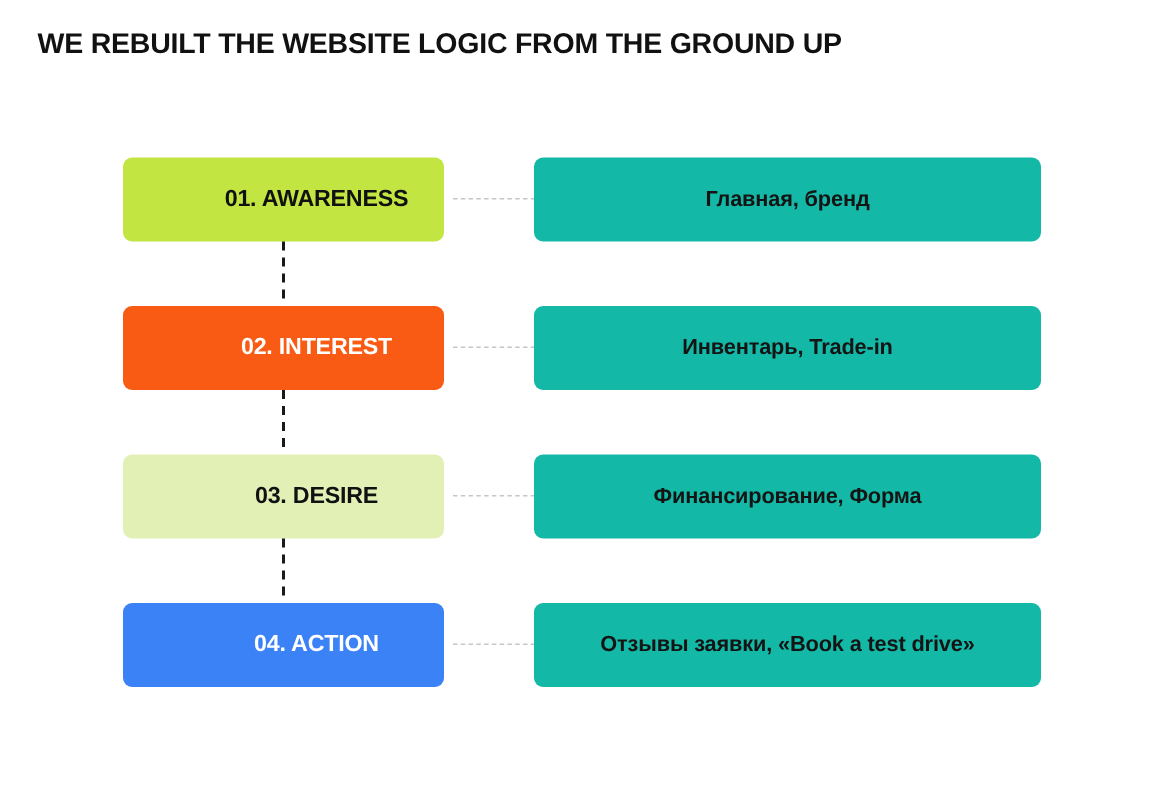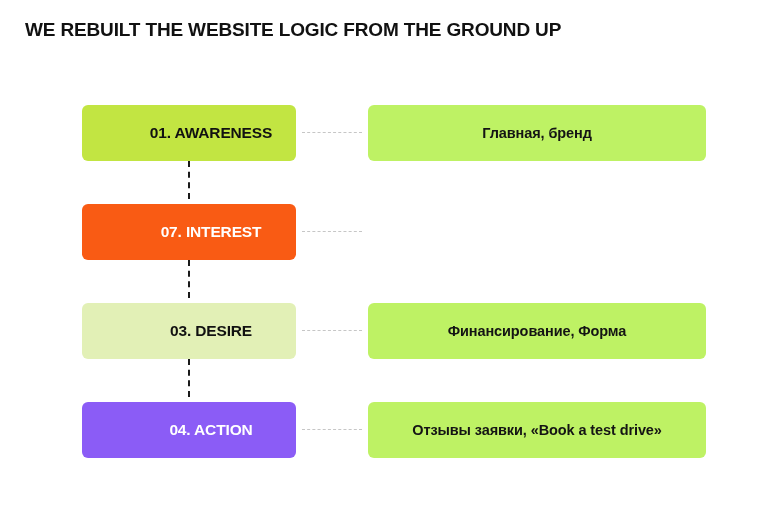--- a/index.html
+++ b/index.html
@@ -54,26 +54,26 @@
 
   .stage-label {
     font-size: 15.5px;
     font-weight: bold;
     letter-spacing: -0.15px;
     white-space: nowrap;
   }
 
   .detail-box {
     position: absolute;
-    left: 368px;
+    left: 356px;
     top: 0;
     width: 338px;
     height: 56px;
     border-radius: 6px;
-    background: #bef264;
+    background: #14b8a6;
     display: flex;
     align-items: center;
     justify-content: center;
   }
 
   .detail-label {
     font-size: 14.5px;
     font-weight: bold;
     letter-spacing: -0.1px;
     color: #141414;
@@ -113,41 +113,44 @@
     <div class="h-connector"></div>
     <div class="detail-box">
       <span class="detail-label">Главная, бренд</span>
     </div>
   </div>
 
   <div class="v-connector" style="top:161px;"></div>
 
   <div class="funnel-row" style="top:204px;">
     <div class="stage-box" style="background:#F95B14;">
-      <span class="stage-label" style="color:#FFFFFF;">07. INTEREST</span>
+      <span class="stage-label" style="color:#FFFFFF;">02. INTEREST</span>
     </div>
     <div class="h-connector"></div>
+    <div class="detail-box">
+      <span class="detail-label">Инвентарь, Trade-in</span>
+    </div>
   </div>
 
   <div class="v-connector" style="top:260px;"></div>
 
   <div class="funnel-row" style="top:303px;">
     <div class="stage-box" style="background:#E2F0B6;">
       <span class="stage-label" style="color:#111111;">03. DESIRE</span>
     </div>
     <div class="h-connector"></div>
     <div class="detail-box">
       <span class="detail-label">Финансирование, Форма</span>
     </div>
   </div>
 
   <div class="v-connector" style="top:359px;"></div>
 
   <div class="funnel-row" style="top:402px;">
-    <div class="stage-box" style="background:#8b5cf6;">
+    <div class="stage-box" style="background:#3b82f6;">
       <span class="stage-label" style="color:#FFFFFF;">04. ACTION</span>
     </div>
     <div class="h-connector"></div>
     <div class="detail-box">
       <span class="detail-label">Отзывы заявки, «Book a test drive»</span>
     </div>
   </div>
 
 </div>
 

